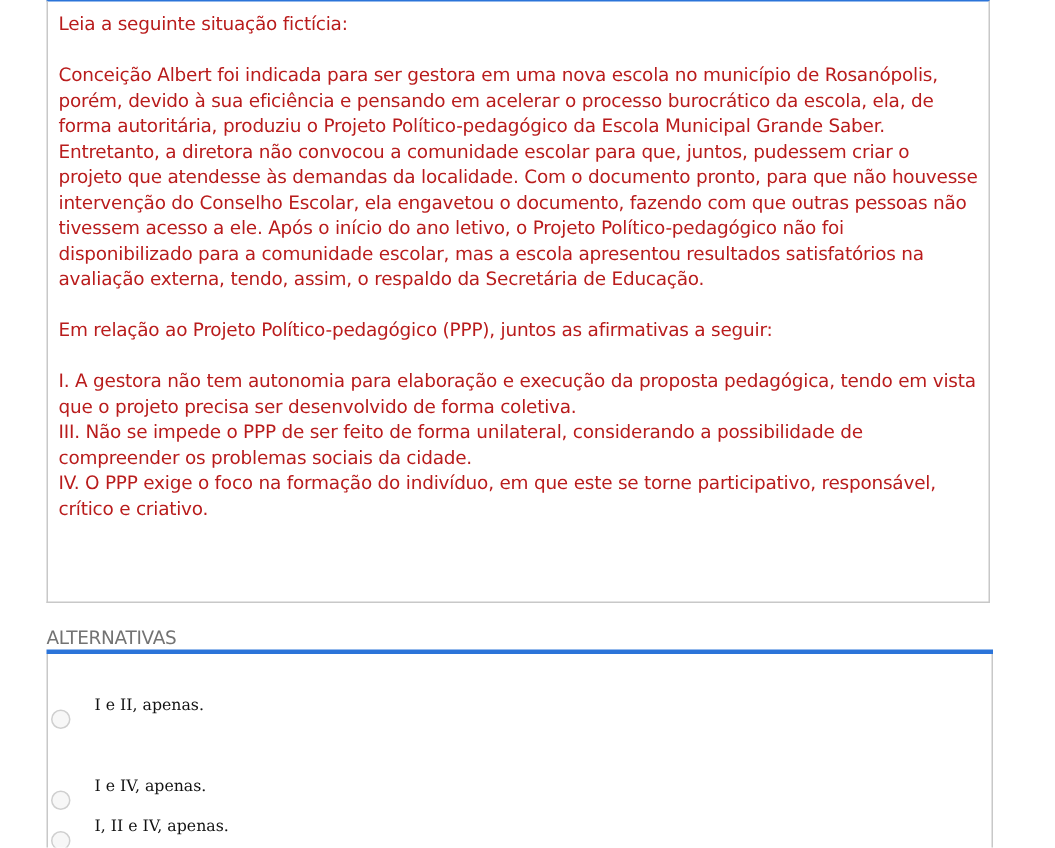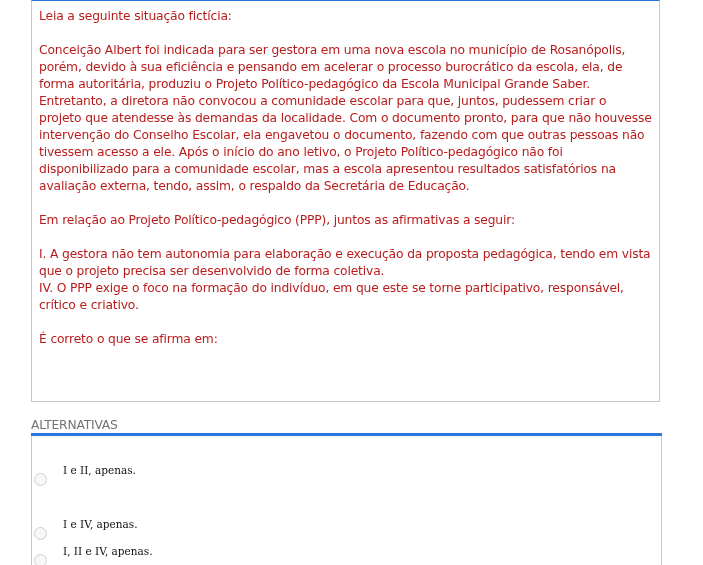--- a/index.html
+++ b/index.html
@@ -40,23 +40,23 @@
   </style>
 </head>
 <body>
 
 <div class="question-box">
   <p>Leia a seguinte situação fictícia:</p>
   <p>Conceição Albert foi indicada para ser gestora em uma nova escola no município de Rosanópolis, porém, devido à sua eficiência e pensando em acelerar o processo burocrático da escola, ela, de forma autoritária, produziu o Projeto Político-pedagógico da Escola Municipal Grande Saber. Entretanto, a diretora não convocou a comunidade escolar para que, juntos, pudessem criar o projeto que atendesse às demandas da localidade. Com o documento pronto, para que não houvesse intervenção do Conselho Escolar, ela engavetou o documento, fazendo com que outras pessoas não tivessem acesso a ele. Após o início do ano letivo, o Projeto Político-pedagógico não foi disponibilizado para a comunidade escolar, mas a escola apresentou resultados satisfatórios na avaliação externa, tendo, assim, o respaldo da Secretária de Educação.</p>
   <p>Em relação ao Projeto Político-pedagógico (PPP), juntos as afirmativas a seguir:</p>
   <div class="stmts">
     <div>I. A gestora não tem autonomia para elaboração e execução da proposta pedagógica, tendo em vista que o projeto precisa ser desenvolvido de forma coletiva.</div>
+    <div>III. Não se impede o PPP de ser feito de forma unilateral, considerando a possibilidade de compreender os problemas sociais da cidade.</div>
     <div>IV. O PPP exige o foco na formação do indivíduo, em que este se torne participativo, responsável, crítico e criativo.</div>
   </div>
-  <p>É correto o que se afirma em:</p>
 </div>
 
 <div class="alt-header">ALTERNATIVAS</div>
 <div class="alt-bar"></div>
 
 <div class="alt-box">
   <div class="alt" style="top:0px;">
     <span class="radio"></span>
     <span class="alt-label">I e II, apenas.</span>
   </div>

